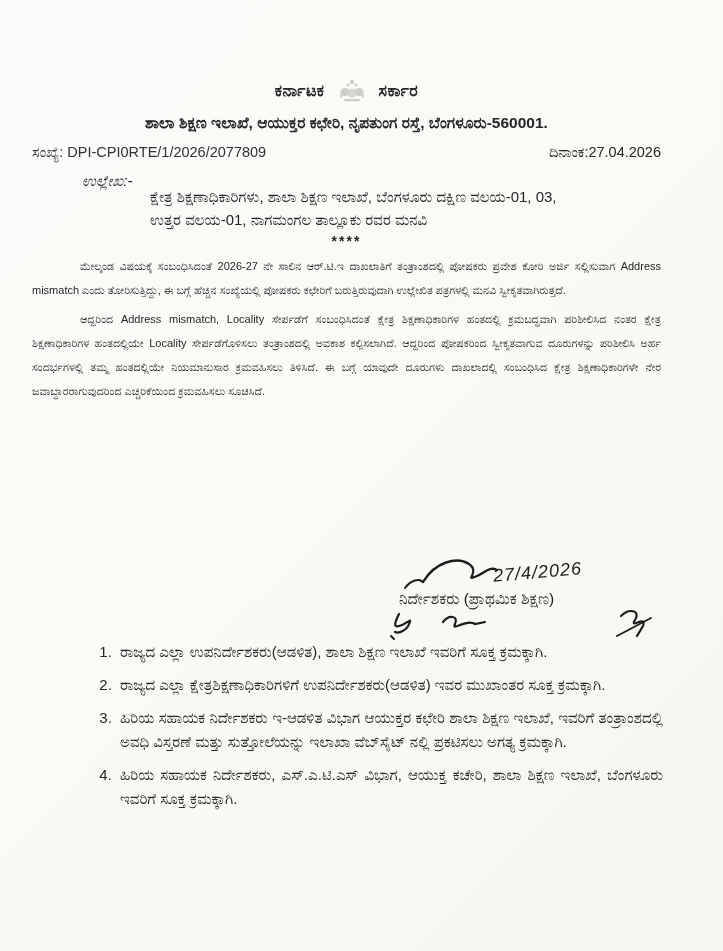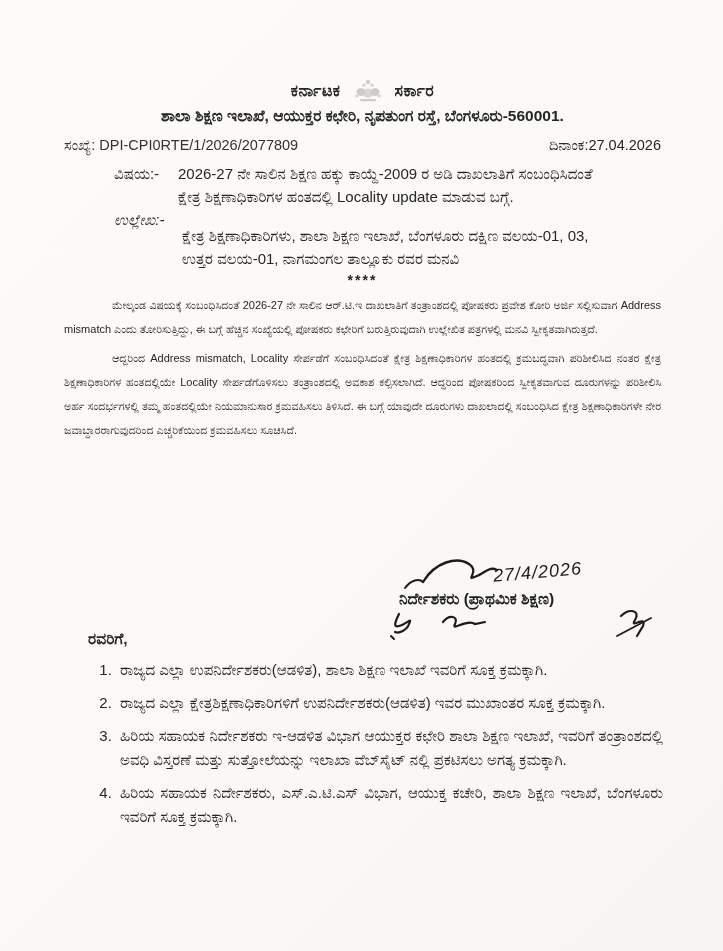--- a/index.html
+++ b/index.html
@@ -8,42 +8,42 @@
     font-family: "Liberation Sans", "DejaVu Sans", sans-serif;
     background: #e8e6e2;
   }
   .page {
     position: relative;
     width: 723px;
     height: 951px;
     background: linear-gradient(135deg, #fcfbf9 0%, #faf9f6 55%, #f7f5f1 100%);
     color: #262626;
     overflow: hidden;
-    padding: 76px 62px 0 64px;
+    padding: 76px 62px 0 32px;
   }
   
   .govt-line {
     display: flex;
     justify-content: center;
     align-items: center;
     gap: 10px;
     font-weight: bold;
     font-size: 16px;
     letter-spacing: 0.5px;
   }
   .emblem {
     width: 34px; height: 30px;
     display: inline-block;
     opacity: 0.55;
   }
   .dept-line {
     text-align: center;
     font-weight: bold;
     font-size: 15.5px;
-    margin-top: 1px;
+    margin-top: 8px;
   }
   .num-row {
     display: flex;
     justify-content: space-between;
     margin-top: 12px;
     font-size: 14.5px;
   }
   .num-left { color: #333; }
   .memo-title {
     text-align: center;
@@ -93,21 +93,20 @@
     color: #1c1c1c;
     letter-spacing: 1px;
   }
   .sig-designation {
     position: absolute;
     top: 38px;
     left: 14px;
     font-size: 15.5px;
     white-space: nowrap;
     color: #1e1e1e;
-    font-weight: bold;
   }
   
   .recipients { position: absolute; top: 630px; left: 88px; width: 575px; }
   .recip-salutation { font-weight: bold; font-size: 15.5px; }
   .recip-list {
     margin-top: 10px;
     padding-left: 28px;
     font-size: 15px;
     line-height: 24px;
   }
@@ -146,24 +145,20 @@
       <span>DPI-CPI0RTE/1/2026/2077809</span>
     </span>
     <span class="num-right">
       <span>ದಿನಾಂಕ:</span><span>27.04.2026</span>
     </span>
   </div>
 
 
   <div class="sub-block">
     <div class="sub-row">
-      <span class="sub-label">ವಿಷಯ:-</span>
-      <span class="sub-text">2026-27 ನೇ ಸಾಲಿನ ಶಿಕ್ಷಣ ಹಕ್ಕು ಕಾಯ್ದೆ-2009 ರ ಅಡಿ ದಾಖಲಾತಿಗೆ ಸಂಬಂಧಿಸಿದಂತೆ ಕ್ಷೇತ್ರ ಶಿಕ್ಷಣಾಧಿಕಾರಿಗಳ ಹಂತದಲ್ಲಿ Locality update ಮಾಡುವ ಬಗ್ಗೆ.</span>
-    </div>
-    <div class="sub-row">
       <span class="ref-label">ಉಲ್ಲೇಖ:-</span>
       <span class="ref-text">ಕ್ಷೇತ್ರ ಶಿಕ್ಷಣಾಧಿಕಾರಿಗಳು, ಶಾಲಾ ಶಿಕ್ಷಣ ಇಲಾಖೆ, ಬೆಂಗಳೂರು ದಕ್ಷಿಣ ವಲಯ-01, 03, ಉತ್ತರ ವಲಯ-01, ನಾಗಮಂಗಲ ತಾಲ್ಲೂಕು ರವರ ಮನವಿ</span>
     </div>
   </div>
 
   <div class="stars">****</div>
 
   <p class="body-para">ಮೇಲ್ಕಂಡ ವಿಷಯಕ್ಕೆ ಸಂಬಂಧಿಸಿದಂತೆ 2026-27 ನೇ ಸಾಲಿನ ಆರ್.ಟಿ.ಇ ದಾಖಲಾತಿಗೆ ತಂತ್ರಾಂಶದಲ್ಲಿ ಪೋಷಕರು ಪ್ರವೇಶ ಕೋರಿ ಅರ್ಜಿ ಸಲ್ಲಿಸುವಾಗ Address mismatch ಎಂದು ತೋರಿಸುತ್ತಿದ್ದು, ಈ ಬಗ್ಗೆ ಹೆಚ್ಚಿನ ಸಂಖ್ಯೆಯಲ್ಲಿ ಪೋಷಕರು ಕಛೇರಿಗೆ ಬರುತ್ತಿರುವುದಾಗಿ ಉಲ್ಲೇಖಿತ ಪತ್ರಗಳಲ್ಲಿ ಮನವಿ ಸ್ವೀಕೃತವಾಗಿರುತ್ತದೆ.</p>
   <p class="body-para">ಆದ್ದರಿಂದ Address mismatch, Locality ಸೇರ್ಪಡೆಗೆ ಸಂಬಂಧಿಸಿದಂತೆ ಕ್ಷೇತ್ರ ಶಿಕ್ಷಣಾಧಿಕಾರಿಗಳ ಹಂತದಲ್ಲಿ ಕ್ರಮಬದ್ಧವಾಗಿ ಪರಿಶೀಲಿಸಿದ ನಂತರ ಕ್ಷೇತ್ರ ಶಿಕ್ಷಣಾಧಿಕಾರಿಗಳ ಹಂತದಲ್ಲಿಯೇ Locality ಸೇರ್ಪಡೆಗೊಳಿಸಲು ತಂತ್ರಾಂಶದಲ್ಲಿ ಅವಕಾಶ ಕಲ್ಪಿಸಲಾಗಿದೆ. ಆದ್ದರಿಂದ ಪೋಷಕರಿಂದ ಸ್ವೀಕೃತವಾಗುವ ದೂರುಗಳನ್ನು ಪರಿಶೀಲಿಸಿ ಅರ್ಹ ಸಂದರ್ಭಗಳಲ್ಲಿ ತಮ್ಮ ಹಂತದಲ್ಲಿಯೇ ನಿಯಮಾನುಸಾರ ಕ್ರಮವಹಿಸಲು ತಿಳಿಸಿದೆ. ಈ ಬಗ್ಗೆ ಯಾವುದೇ ದೂರುಗಳು ದಾಖಲಾದಲ್ಲಿ ಸಂಬಂಧಿಸಿದ ಕ್ಷೇತ್ರ ಶಿಕ್ಷಣಾಧಿಕಾರಿಗಳೇ ನೇರ ಜವಾಬ್ದಾರರಾಗುವುದರಿಂದ ಎಚ್ಚರಿಕೆಯಿಂದ ಕ್ರಮವಹಿಸಲು ಸೂಚಿಸಿದೆ.</p>
 
@@ -177,21 +172,20 @@
         <path d="M58,70 C64,62 74,64 70,72 C66,80 82,66 90,72 L100,70" stroke-width="2.2"></path>
         <path d="M236,64 C244,56 256,58 250,68 C244,78 262,62 258,74 L252,84" stroke-width="2.2"></path>
         <path d="M232,84 L266,66" stroke-width="1.8"></path>
       </g>
     </svg>
     <div class="sig-date">27/4/2026</div>
     <div class="sig-designation">ನಿರ್ದೇಶಕರು (ಪ್ರಾಥಮಿಕ ಶಿಕ್ಷಣ)</div>
   </div>
 
   <div class="recipients">
-    <div class="recip-salutation">ರವರಿಗೆ,</div>
     <ol class="recip-list">
       <li>ರಾಜ್ಯದ ಎಲ್ಲಾ ಉಪನಿರ್ದೇಶಕರು(ಆಡಳಿತ), ಶಾಲಾ ಶಿಕ್ಷಣ ಇಲಾಖೆ ಇವರಿಗೆ ಸೂಕ್ತ ಕ್ರಮಕ್ಕಾಗಿ.</li>
       <li>ರಾಜ್ಯದ ಎಲ್ಲಾ ಕ್ಷೇತ್ರಶಿಕ್ಷಣಾಧಿಕಾರಿಗಳಿಗೆ ಉಪನಿರ್ದೇಶಕರು(ಆಡಳಿತ) ಇವರ ಮುಖಾಂತರ ಸೂಕ್ತ ಕ್ರಮಕ್ಕಾಗಿ.</li>
       <li>ಹಿರಿಯ ಸಹಾಯಕ ನಿರ್ದೇಶಕರು ಇ-ಆಡಳಿತ ವಿಭಾಗ ಆಯುಕ್ತರ ಕಛೇರಿ ಶಾಲಾ ಶಿಕ್ಷಣ ಇಲಾಖೆ, ಇವರಿಗೆ ತಂತ್ರಾಂಶದಲ್ಲಿ ಅವಧಿ ವಿಸ್ತರಣೆ ಮತ್ತು ಸುತ್ತೋಲೆಯನ್ನು ಇಲಾಖಾ ವೆಬ್‌ಸೈಟ್ ನಲ್ಲಿ ಪ್ರಕಟಿಸಲು ಅಗತ್ಯ ಕ್ರಮಕ್ಕಾಗಿ.</li>
       <li>ಹಿರಿಯ ಸಹಾಯಕ ನಿರ್ದೇಶಕರು, ಎಸ್.ಎ.ಟಿ.ಎಸ್ ವಿಭಾಗ, ಆಯುಕ್ತ ಕಚೇರಿ, ಶಾಲಾ ಶಿಕ್ಷಣ ಇಲಾಖೆ, ಬೆಂಗಳೂರು ಇವರಿಗೆ ಸೂಕ್ತ ಕ್ರಮಕ್ಕಾಗಿ.</li>
     </ol>
   </div>
 
 </div>
 

